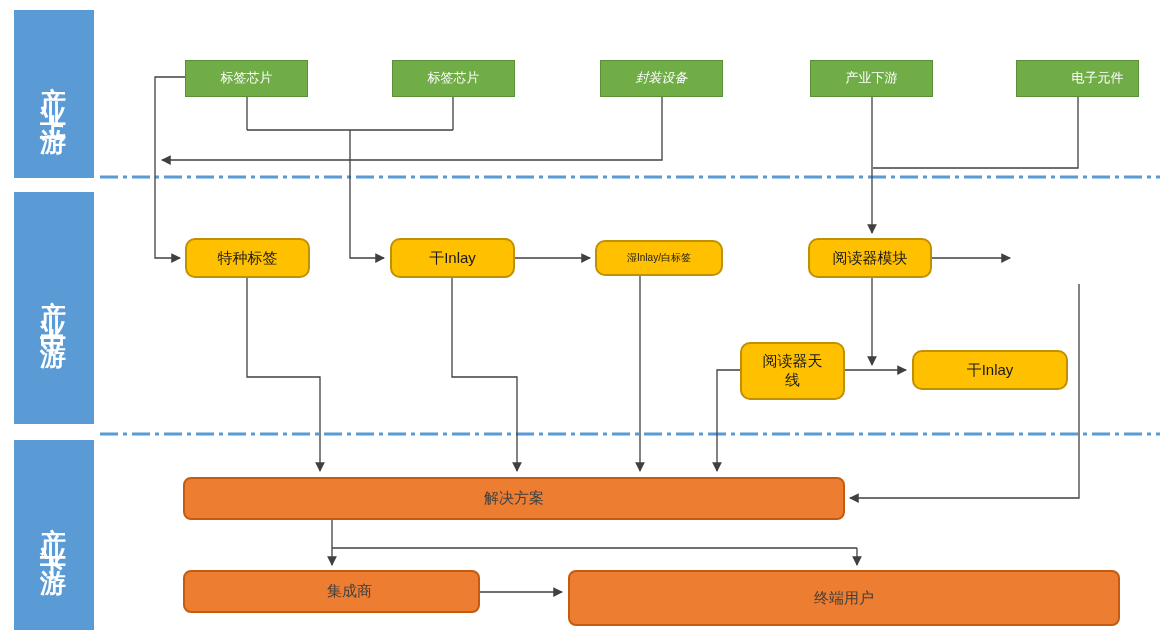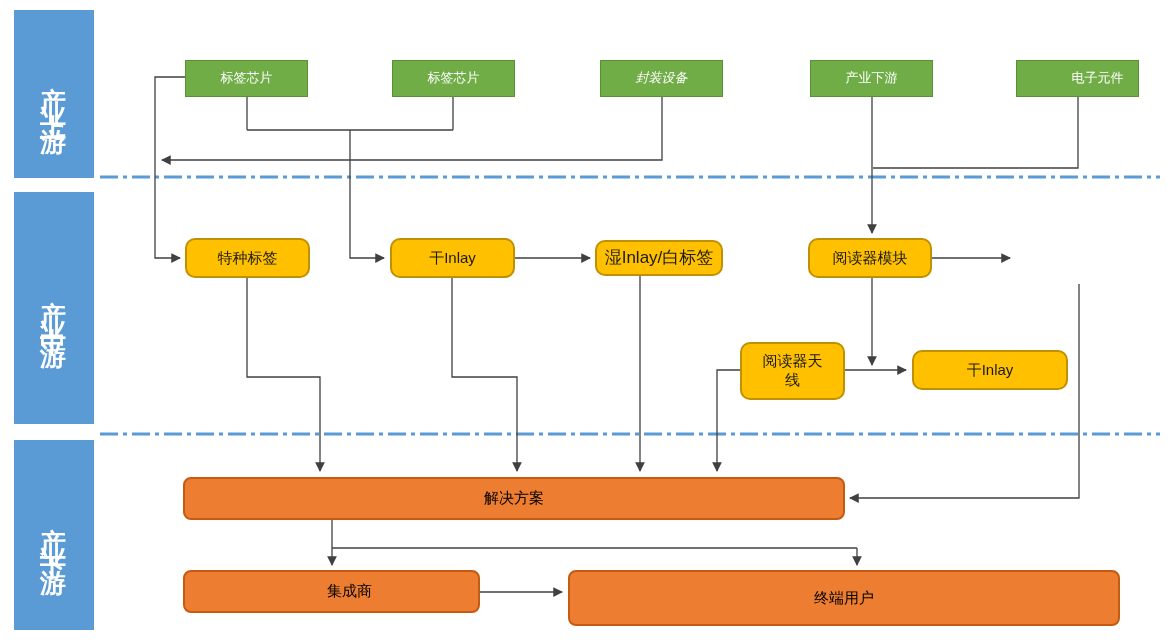--- a/index.html
+++ b/index.html
@@ -18,23 +18,23 @@
     line-height:1.25;word-break:break-all;
   }
   .green{
     background:#70AD47;color:#ffffff;
     border:1px solid #5a8f38;font-size:13px;
   }
   .yellow{
     background:#FFC000;color:#1a1a1a;
     border:2px solid #BF9000;border-radius:10px;font-size:15px;
   }
-  .yellow.small{font-size:17px;}
+  .yellow.small{font-size:10px;}
   .orange{
-    background:#ED7D31;color:#000000;
+    background:#ED7D31;color:#404040;
     border:2px solid #C55A11;border-radius:8px;font-size:15px;
   }
   .lane{
     position:absolute;left:14px;width:80px;
     background:#5B9BD5;color:#ffffff;
     display:flex;align-items:center;justify-content:center;
     writing-mode:vertical-rl;text-orientation:upright;
     font-size:26px;font-weight:bold;letter-spacing:14px;
     box-sizing:border-box;
   }

